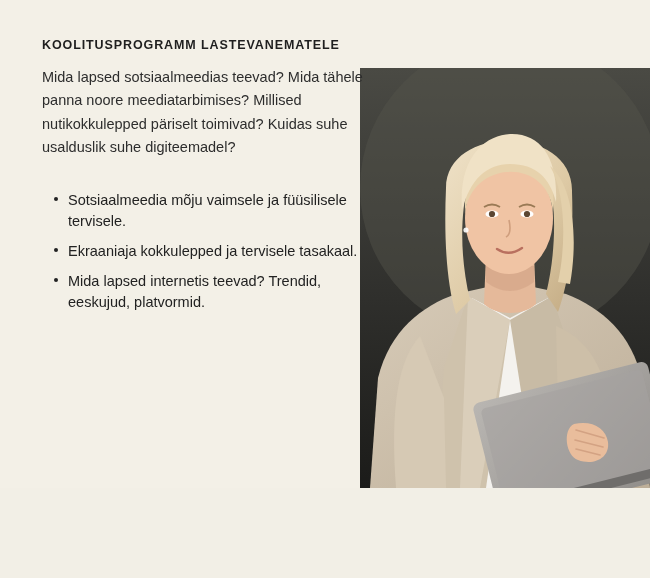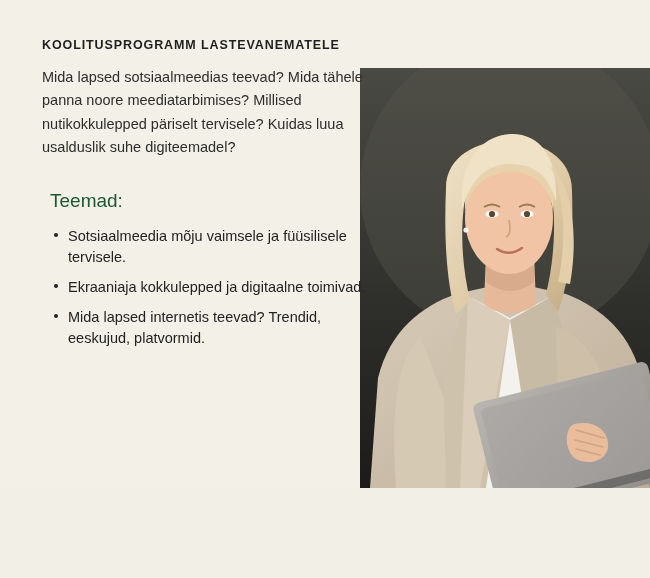--- a/index.html
+++ b/index.html
@@ -172,24 +172,23 @@
         </g>
 
         <path d="M214 356 C232 352 246 360 248 374 C250 390 234 398 218 392 C206 388 202 362 214 356 Z" fill="#e9bd9c"></path>
         <path d="M216 362 L244 370 M215 372 L243 379 M216 381 L240 387" stroke="#d3a283" stroke-width="1.6" stroke-linecap="round"></path>
       </g>
     </svg>
   </div>
 
   <div class="content">
     <p class="eyebrow">KOOLITUSPROGRAMM LASTEVANEMATELE</p>
-    <p class="intro">Mida lapsed sotsiaalmeedias teevad? Mida tähele panna noore meediatarbimises? Millised nutikokkulepped päriselt tervisele? Kuidas luua usalduslik suhe digiteemadel?</p>
+    <p class="intro">Mida lapsed sotsiaalmeedias teevad? Mida tähele panna noore meediatarbimises? Millised nutikokkulepped päriselt toimivad? Kuidas suhe usalduslik suhe digiteemadel?</p>
 
-    <h2 class="topics-title">Teemad:</h2>
     <ul class="topics-list">
       <li>Sotsiaalmeedia mõju vaimsele ja füüsilisele tervisele.</li>
-      <li>Ekraaniaja kokkulepped ja digitaalne toimivad.</li>
+      <li>Ekraaniaja kokkulepped ja tervisele tasakaal.</li>
       <li>Mida lapsed internetis teevad? Trendid, eeskujud, platvormid.</li>
 
     </ul>
   </div>
 
 </div>
 
 </body></html>

